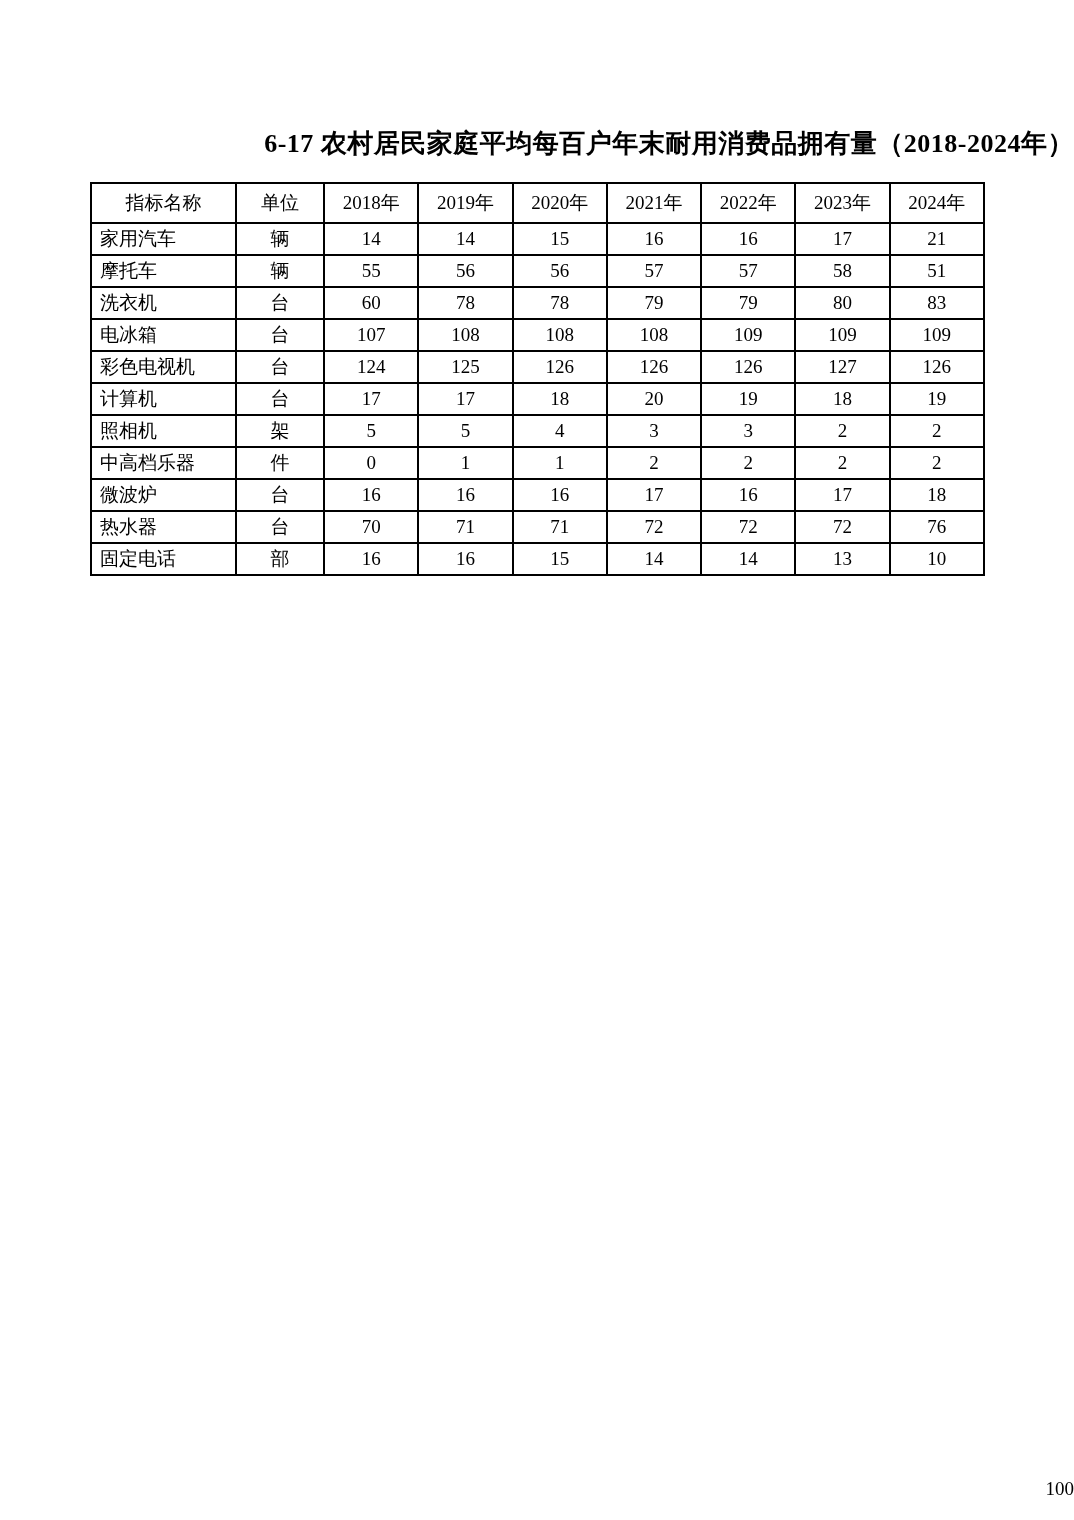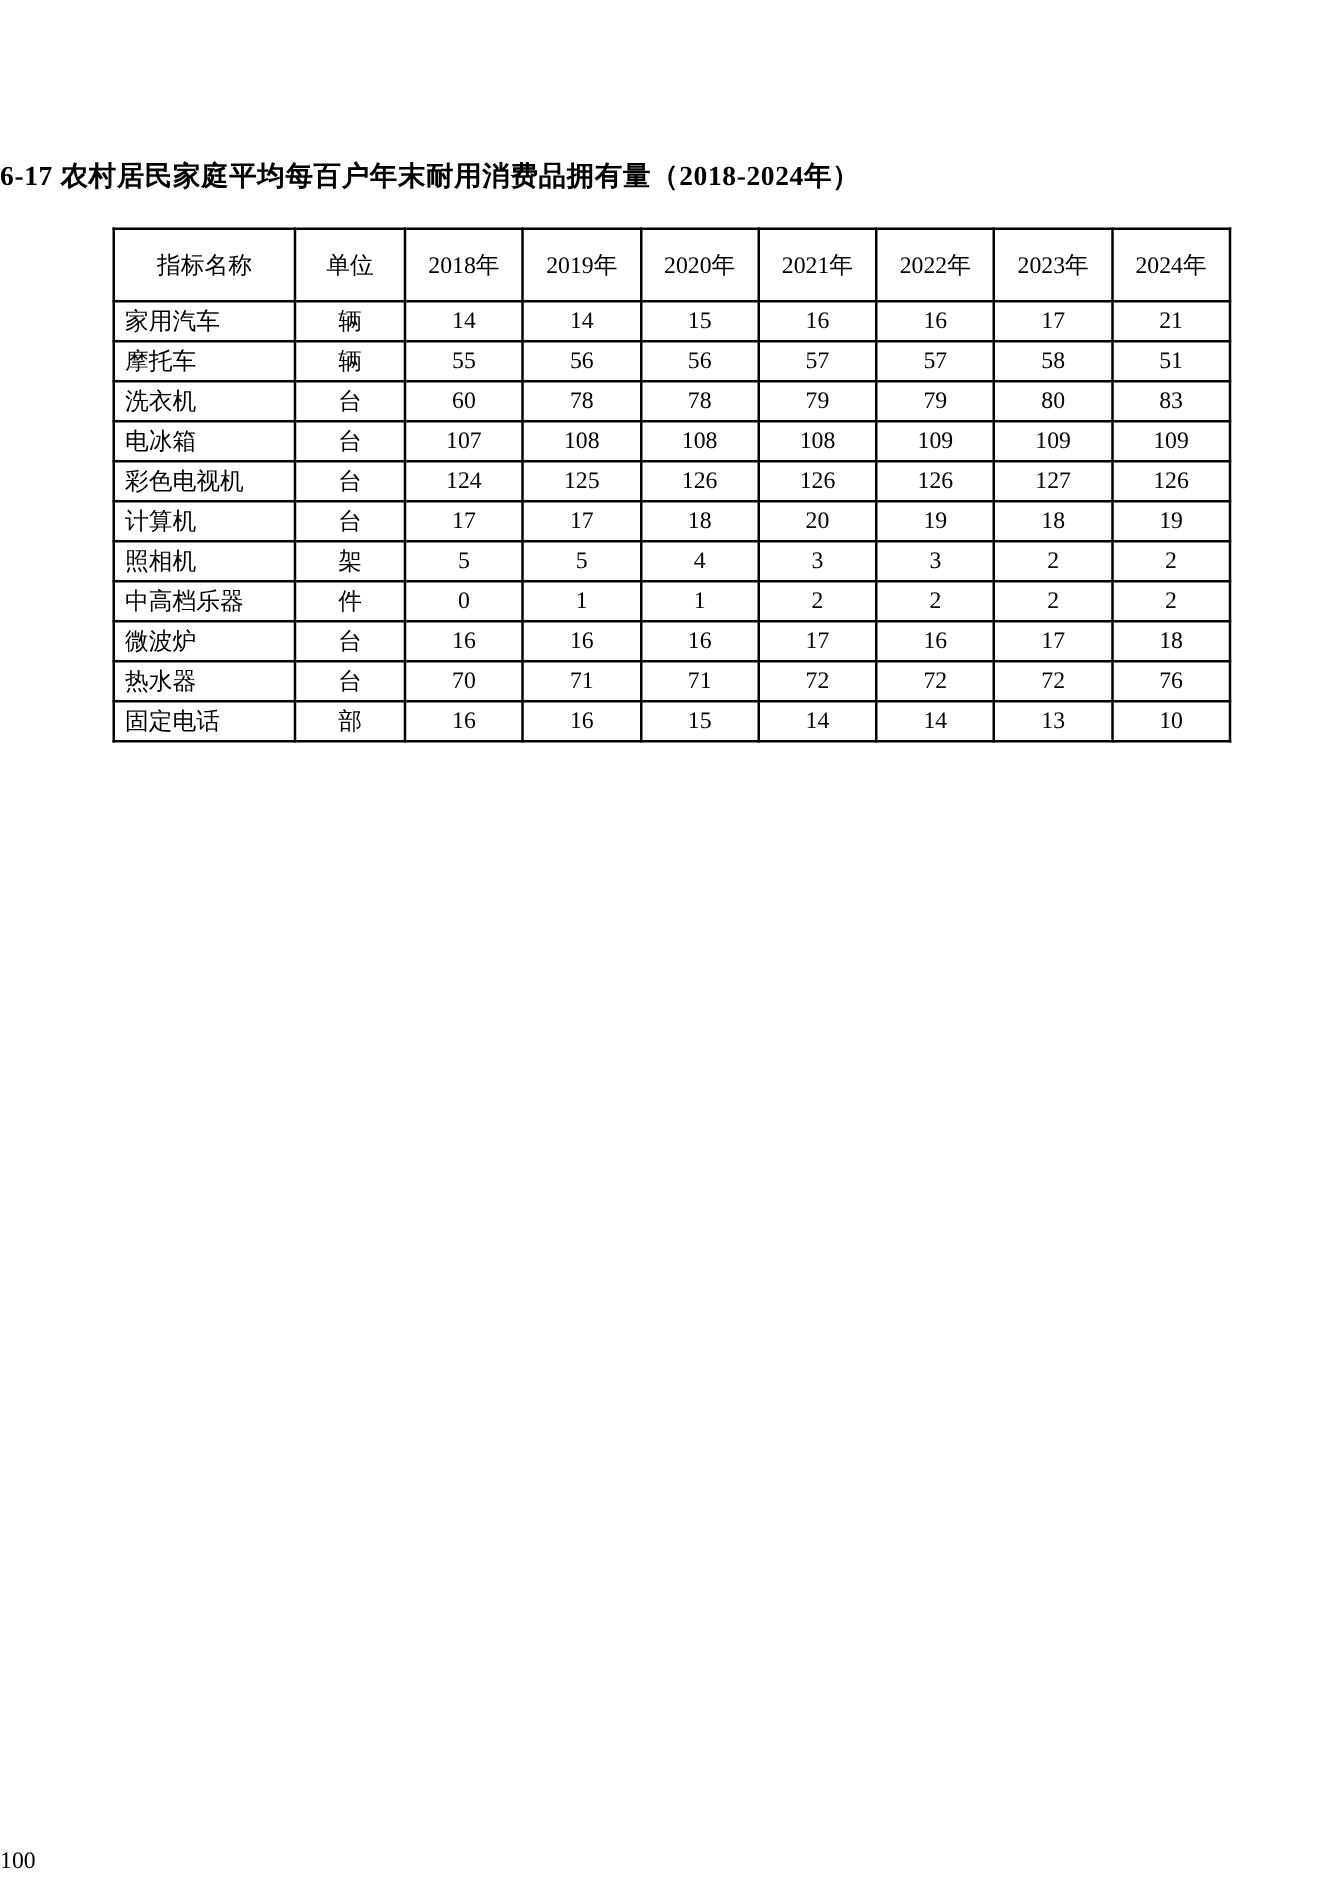--- a/index.html
+++ b/index.html
@@ -14,22 +14,22 @@
     background: #ffffff;
     font-family: "Liberation Serif", "DejaVu Serif", serif;
     color: #000000;
     overflow: hidden;
   }
   .doc-title {
     position: absolute;
     top: 126px;
     left: 0;
     width: 100%;
-    text-align: left;
-    font-size: 22px;
+    text-align: right;
+    font-size: 26px;
     font-weight: bold;
     letter-spacing: 0.5px;
   }
   table.data-table {
     position: absolute;
     left: 90px;
     top: 182px;
     width: 895px;
     border-collapse: collapse;
     table-layout: fixed;
@@ -39,35 +39,35 @@
   table.data-table td {
     border: 2px solid #000000;
     text-align: center;
     vertical-align: middle;
     padding: 0;
     font-weight: normal;
     overflow: hidden;
     white-space: nowrap;
   }
   table.data-table thead tr {
-    height: 58px;
+    height: 40px;
   }
   table.data-table tbody tr {
     height: 32px;
   }
   table.data-table td.name-cell {
     text-align: left;
     padding-left: 8px;
   }
   .page-number {
     position: absolute;
     top: 1478px;
     left: 0;
     width: 100%;
-    text-align: left;
+    text-align: right;
     font-size: 19px;
   }
 </style>
 </head>
 <body>
 
 <div class="page">
 
   <div class="doc-title">6-17 农村居民家庭平均每百户年末耐用消费品拥有量（2018-2024年）</div>
 

